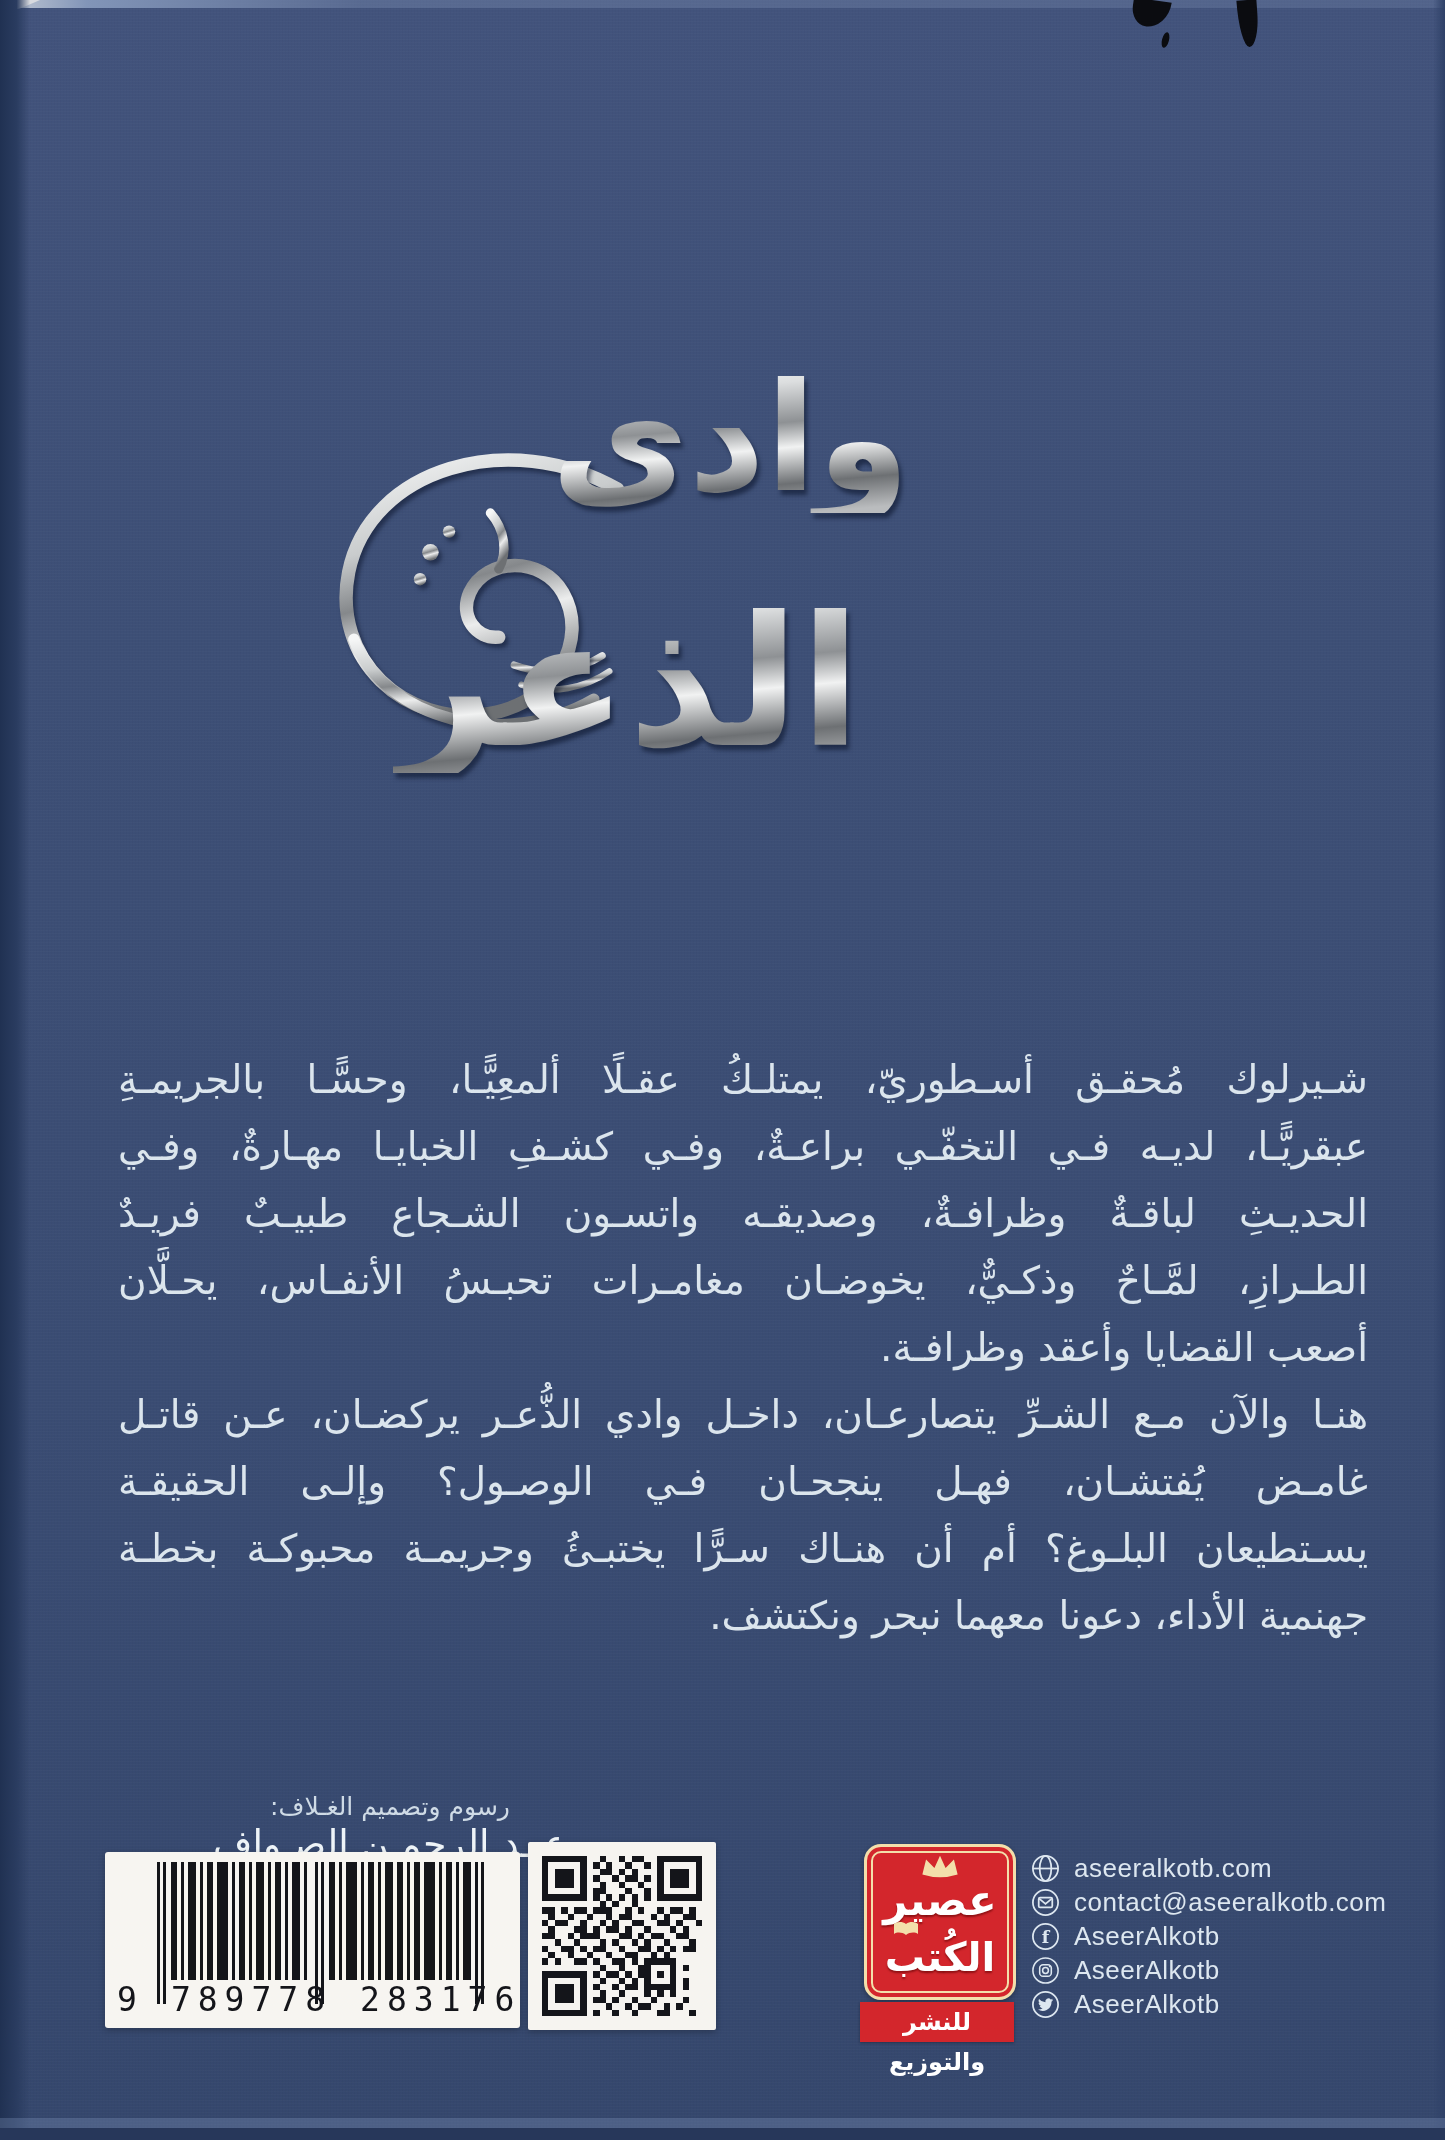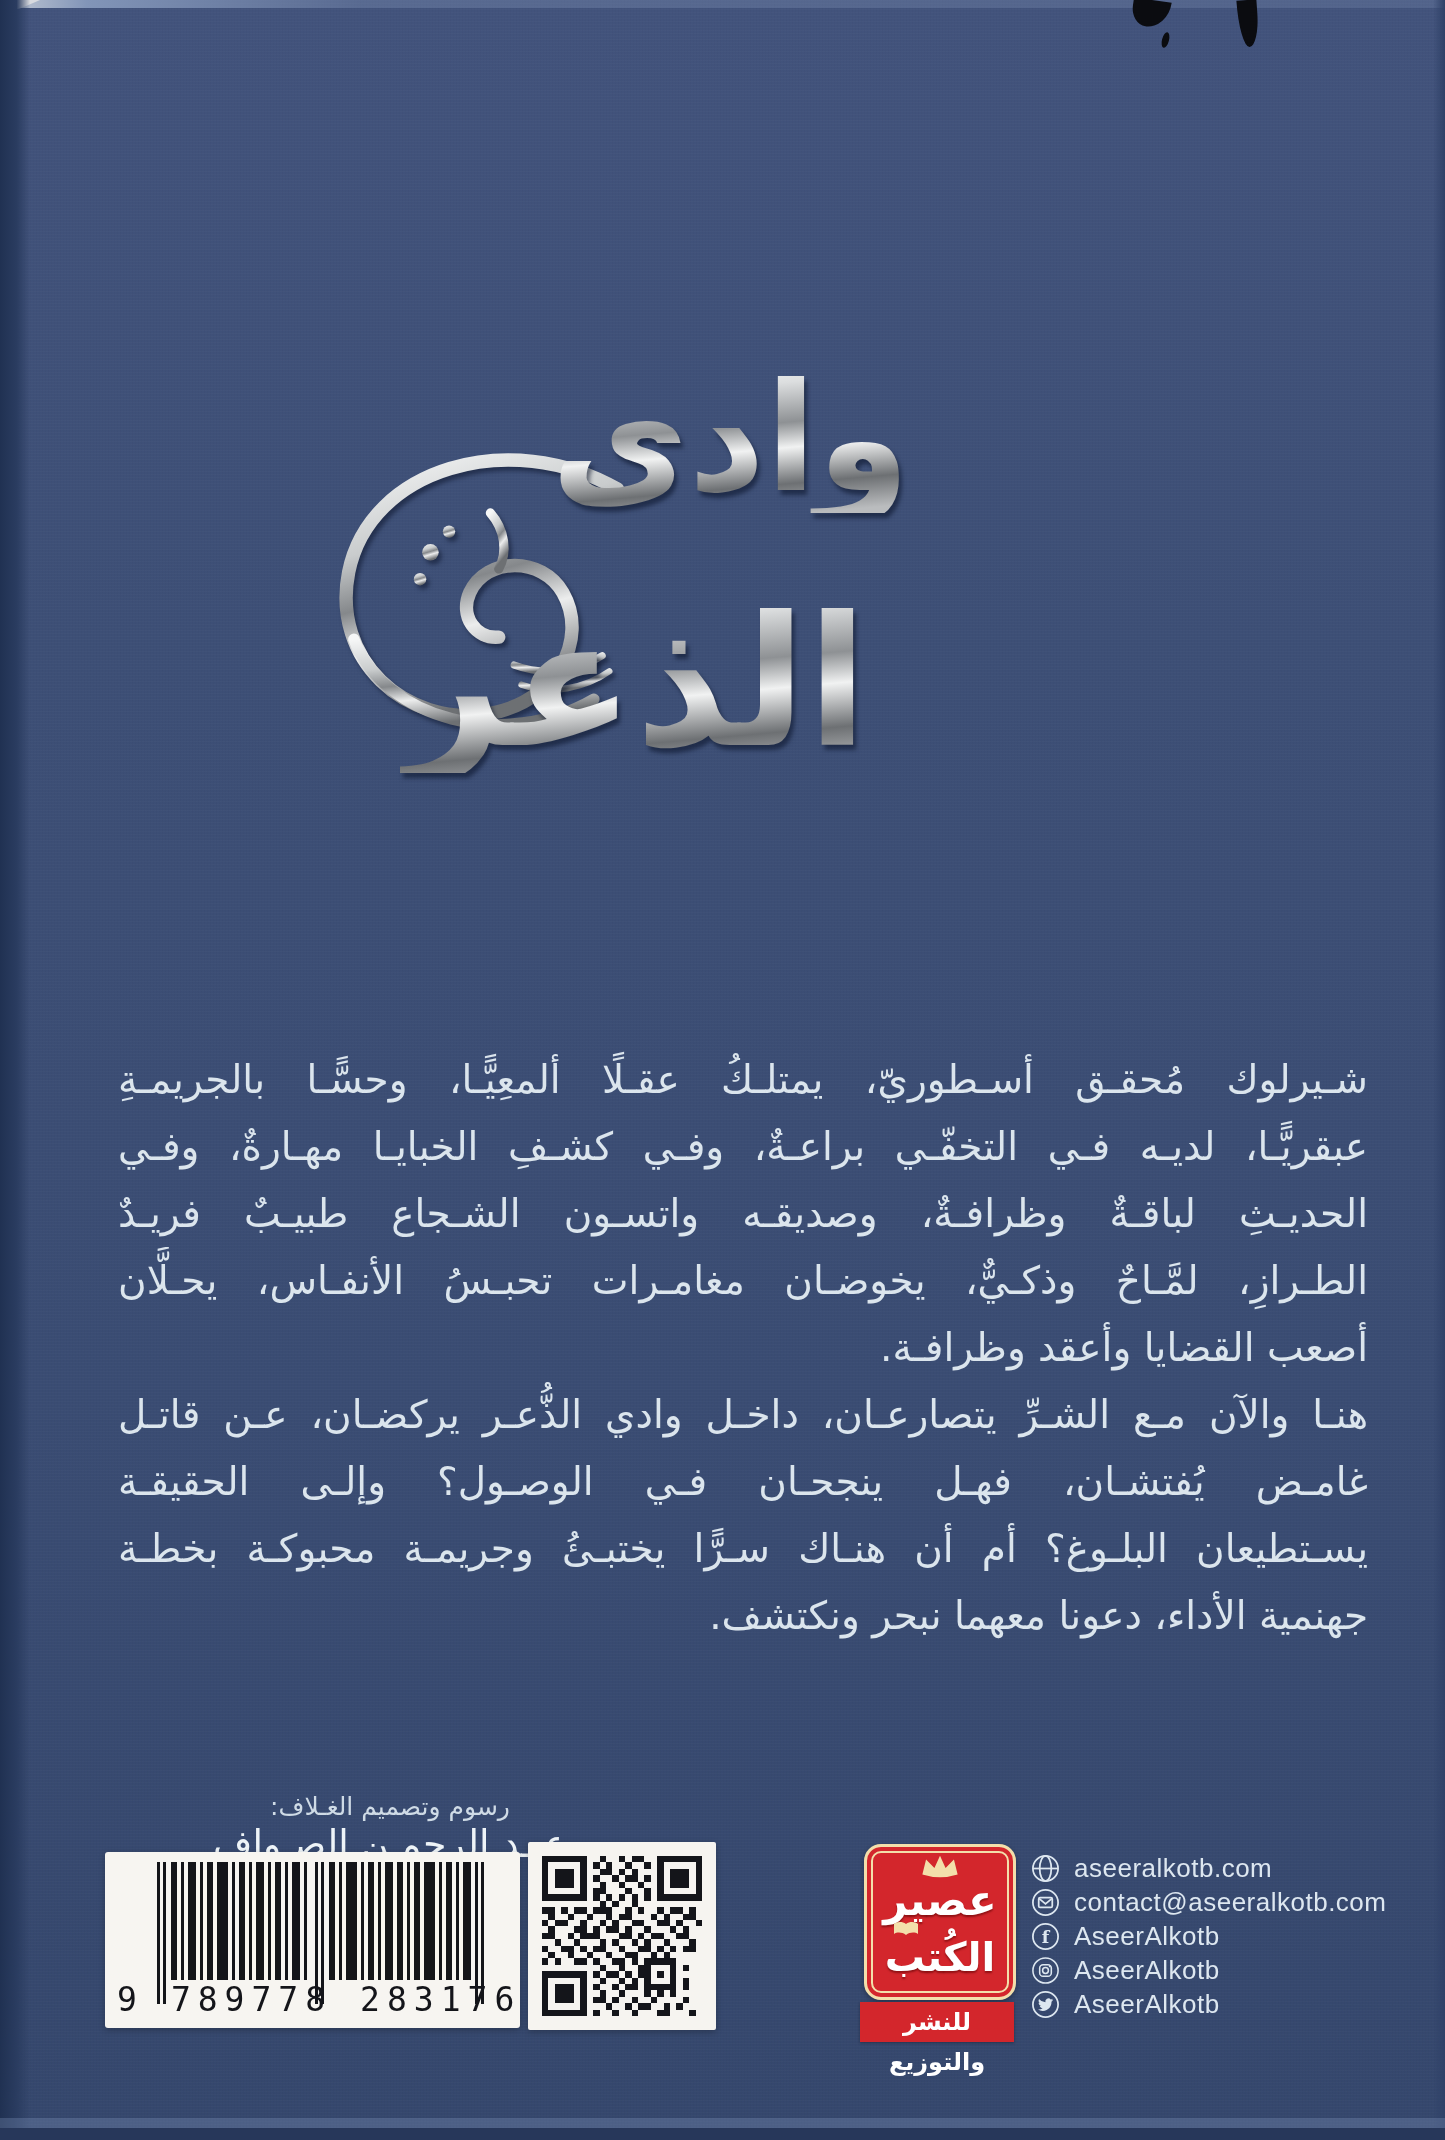--- a/index.html
+++ b/index.html
@@ -27,21 +27,21 @@
   .ink3{left:1162px;top:32px;width:7px;height:16px;border-radius:50%;transform:rotate(14deg);}
 
   
   .title-block{position:absolute;left:330px;top:335px;width:580px;height:470px;}
   .silver{
     background:linear-gradient(175deg,#fbfbfb 4%,#dcdedf 22%,#8e9194 44%,#f1f2f2 58%,#6d7073 78%,#babcbe 95%);
     -webkit-background-clip:text;background-clip:text;color:transparent;
     filter:drop-shadow(3px 5px 2px rgba(8,16,38,.55));
     font-weight:bold;white-space:nowrap;direction:rtl;line-height:1;}
   .t1{position:absolute;right:0;top:28px;font-size:150px;}
-  .t2{position:absolute;left:70px;top:258px;font-size:180px;}
+  .t2{position:absolute;left:63px;top:258px;font-size:180px;}
   .swirl{position:absolute;left:-8px;top:118px;width:312px;height:300px;
     filter:drop-shadow(3px 4px 2px rgba(8,16,38,.5));}
 
   
   .blurb{position:absolute;left:78px;top:1046px;width:1290px;direction:rtl;
     color:#dbe5ed;font-size:39px;}
   .blurb .line{height:67px;line-height:67px;overflow:hidden;}
   .jl{text-align:justify;text-align-last:justify;text-justify:inter-word;margin-left:40px;}
   .el{text-align:right;}
 

